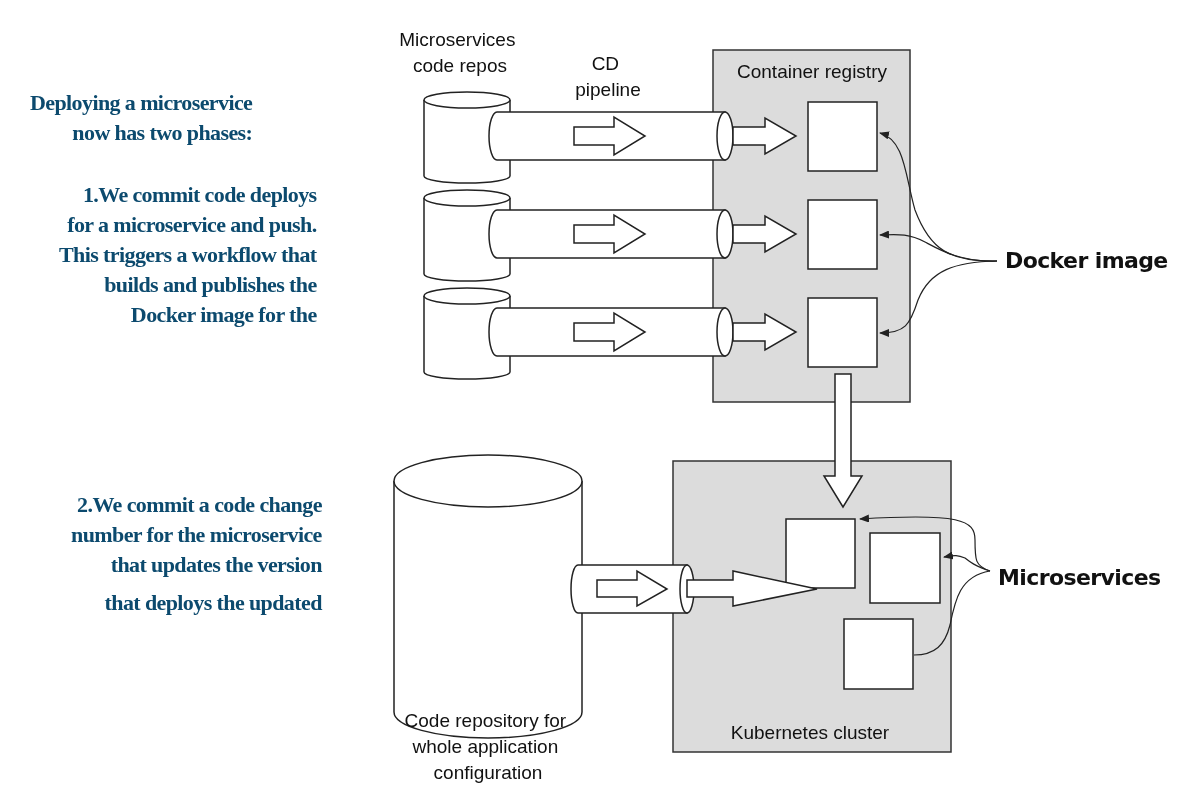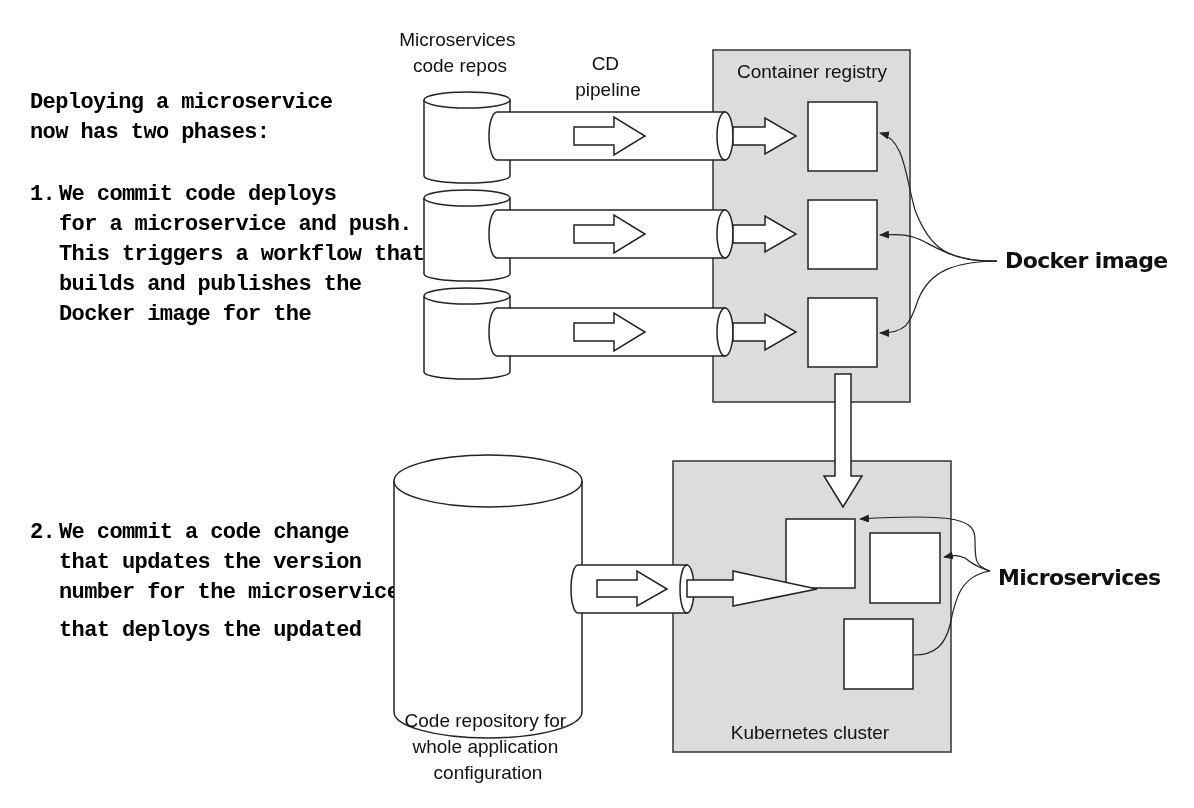--- a/index.html
+++ b/index.html
@@ -1,24 +1,25 @@
 <!DOCTYPE html>
 <html><head>
 <meta charset="utf-8">
 <style>
   html, body { margin: 0; padding: 0; background: #ffffff; }
   body { width: 1194px; height: 808px; position: relative; overflow: hidden; }
   .left-text {
     position: absolute;
-    font-family: Liberation Mono, monospace;
+    font-family: Liberation Serif, serif;
     font-weight: bold;
-    color: #000000;
+    color: #0c4a6e;
     font-size: 22px;
     line-height: 30px;
     letter-spacing: -0.6px;
+    text-align: right;
   }
   .line { display: block; white-space: nowrap; }
   .indent { padding-left: 29px; }
   .step-num { display: inline-block; width: 29px; margin-left: -29px; }
   svg { position: absolute; left: 0; top: 0; }
   .diagram-label {
     font-family: "Liberation Sans", sans-serif;
     font-size: 19px;
     fill: #111;
   }
@@ -43,25 +44,25 @@
     <span class="line"><span class="step-num">1.</span><span>We commit code deploys</span></span>
     <span class="line">for a microservice and push.</span>
   </div>
   <div class="indent" style="">
     <span class="line">This triggers a workflow that</span>
     <span class="line">builds and publishes the</span>
     <span class="line">Docker image for the</span>
   </div>
 </div>
 
-<div class="left-text" style="left:30px; top:490px;margin-top:28px;">
+<div class="left-text" style="left:42px; top:490px;">
   <div class="indent">
     <span class="line"><span class="step-num">2.</span><span>We commit a code change</span></span>
+    <span class="line">number for the microservice</span>
     <span class="line">that updates the version</span>
-    <span class="line">number for the microservice</span>
   </div>
   <div class="indent" style="margin-top:8px;">
     <span class="line">that deploys the updated</span>
   </div>
 </div>
 
 <svg width="1194" height="808" viewBox="0 0 1194 808">
   <defs>
     <marker id="arrowhead" markerWidth="10" markerHeight="8" refX="9" refY="4" orient="auto" markerUnits="userSpaceOnUse">
       <path d="M0,0 L10,4 L0,8 Z" fill="#222"></path>

